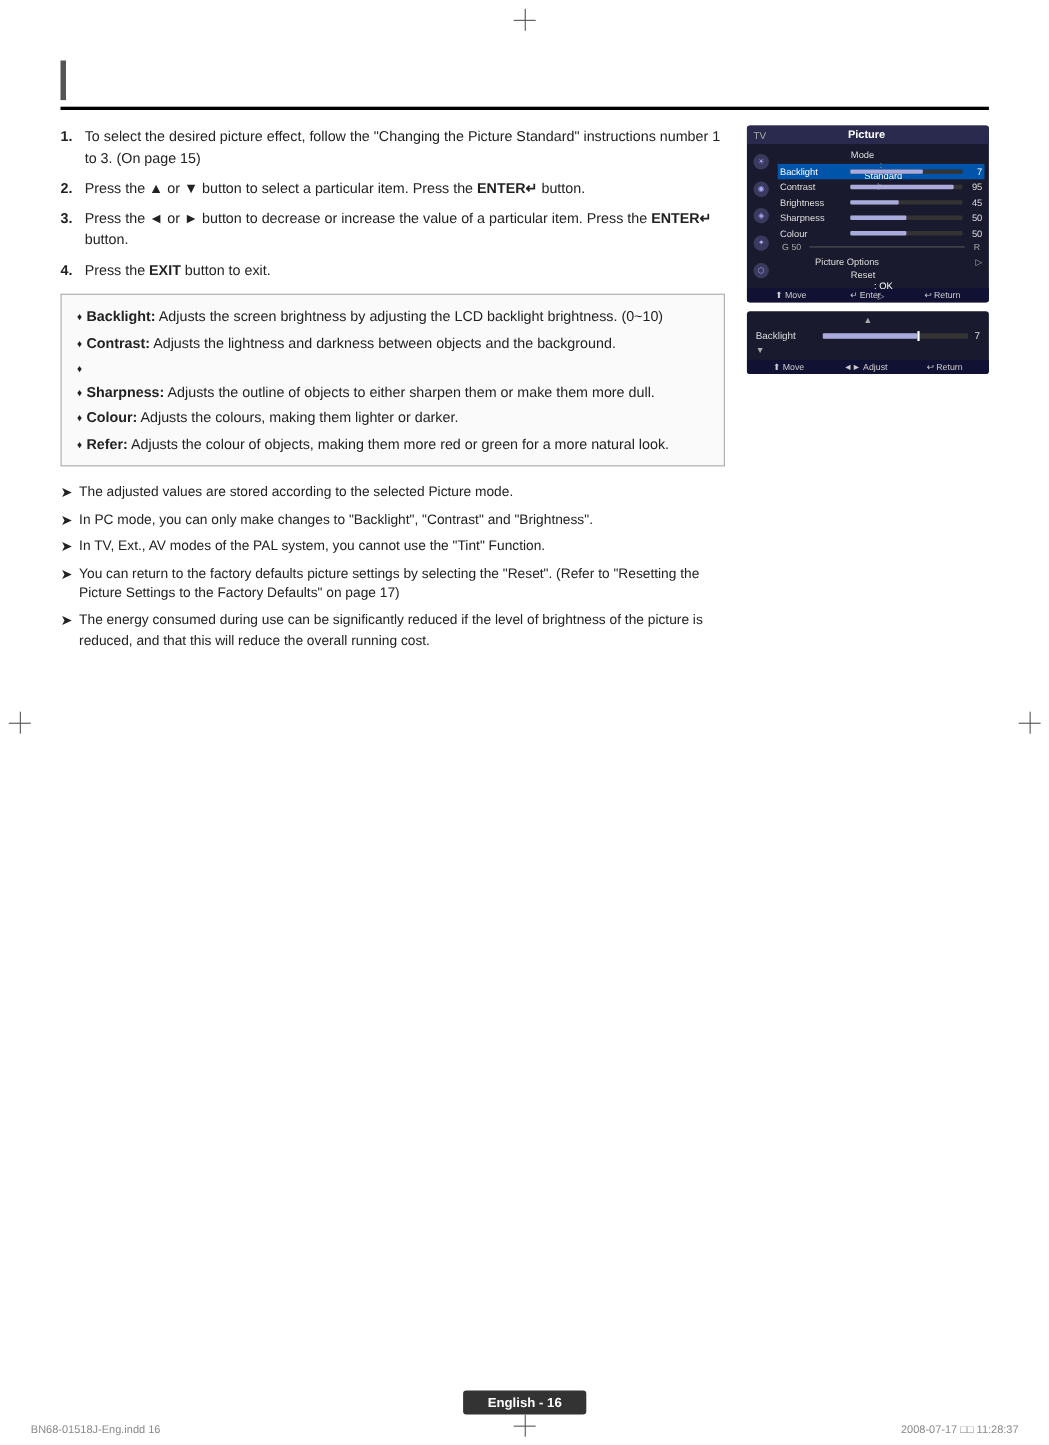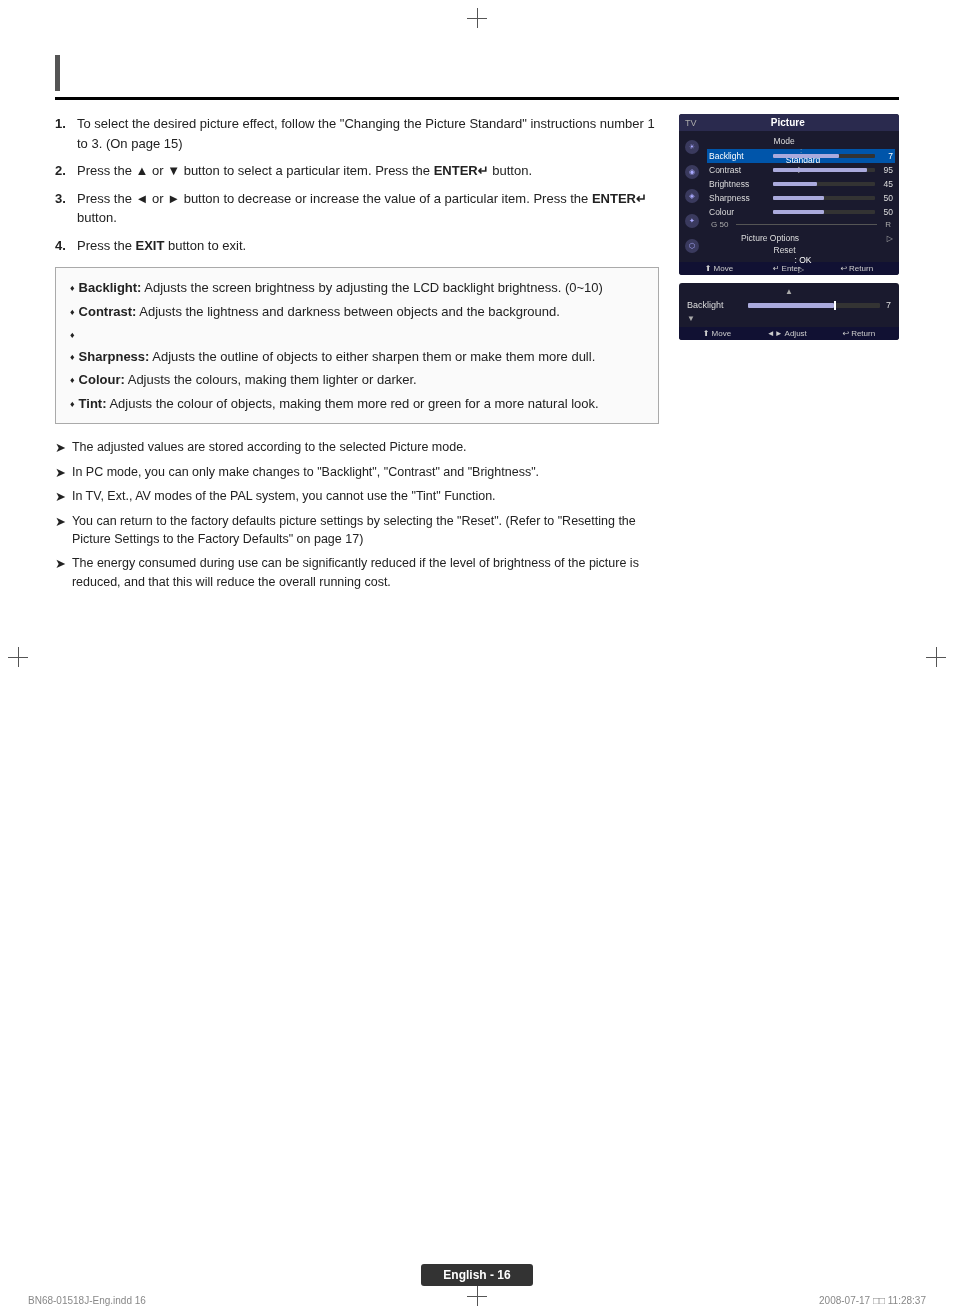--- a/index.html
+++ b/index.html
@@ -403,21 +403,21 @@
         <div class="bullet-item">
           <span class="bullet-diamond">♦</span>
           <span><span class="bold">Sharpness:</span> Adjusts the outline of objects to either sharpen them or make them more dull.</span>
         </div>
         <div class="bullet-item">
           <span class="bullet-diamond">♦</span>
           <span><span class="bold">Colour:</span> Adjusts the colours, making them lighter or darker.</span>
         </div>
         <div class="bullet-item">
           <span class="bullet-diamond">♦</span>
-          <span><span class="bold">Tint:</span> Adjusts the colour of objects, making them more red or green for a more natural look.</span>
+          <span><span class="bold">Refer:</span> Adjusts the colour of objects, making them more red or green for a more natural look.</span>
         </div>
       </div>
 
       <div class="notes">
         <div class="note-item">
           <span class="note-arrow">➤</span>
           <span>The adjusted values are stored according to the selected Picture mode.</span>
         </div>
         <div class="note-item">
           <span class="note-arrow">➤</span>

